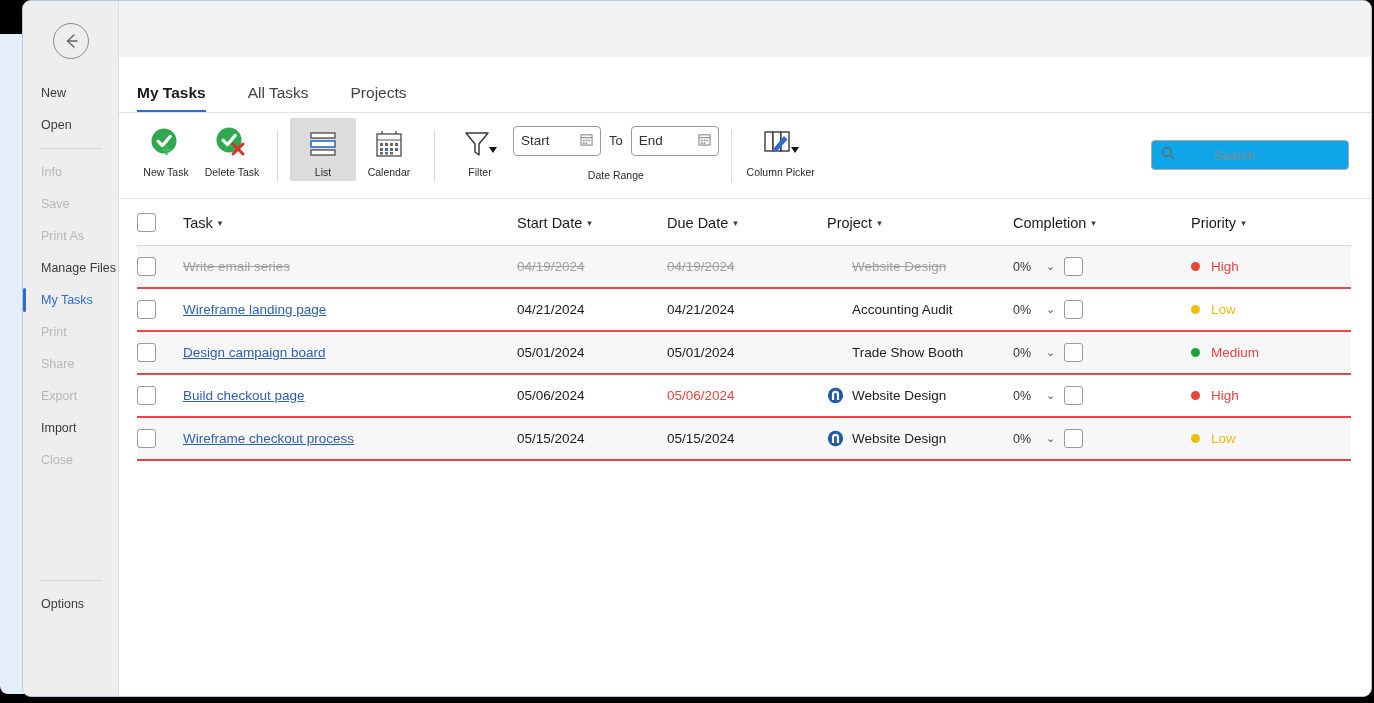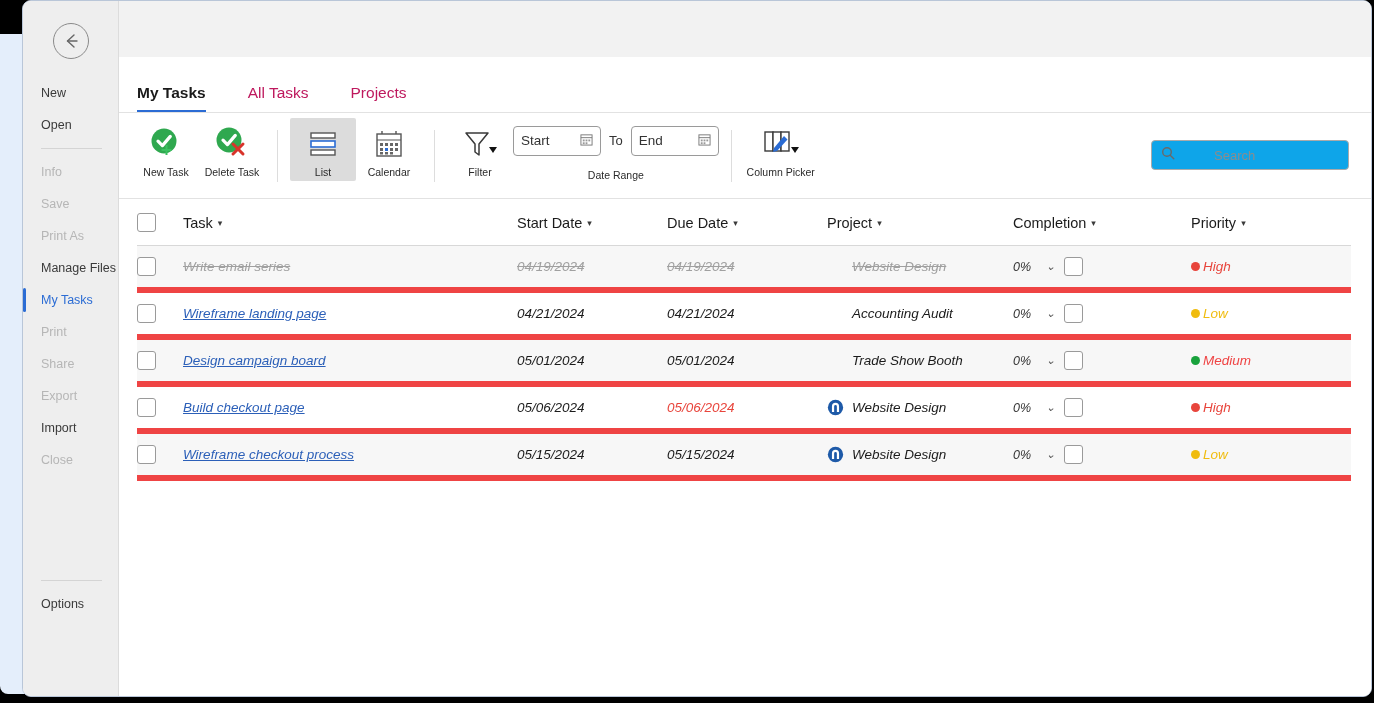--- a/index.html
+++ b/index.html
@@ -92,21 +92,21 @@
   
   .tabbar {
     height: 56px; flex: 0 0 56px;
     background: #fff;
     border-bottom: 1px solid #e2e2e2;
     display: flex; align-items: flex-end;
     padding-left: 18px;
   }
   .tab {
     font-size: 15.5px;
-    color: #be185d;
+    color: #404040;
     padding: 0 0 10px 0;
     margin-right: 42px;
     cursor: pointer;
     position: relative;
     white-space: nowrap;
   }
   .tab.active { color: #1a1a1a; font-weight: bold; }
   .tab.active::after {
     content: "";
     position: absolute;
@@ -184,22 +184,21 @@
   table.tasks { width: 100%; border-collapse: collapse; table-layout: fixed; }
   table.tasks th {
     font-size: 14.5px; font-weight: normal; color: #1b1b1b;
     text-align: left; padding: 14px 0 13px 0;
     border-bottom: 1px solid #d8d8d8;
     white-space: nowrap;
   }
   table.tasks td {
     font-size: 13.5px; color: #1b1b1b;
     padding: 11px 0; vertical-align: middle;
-    border-bottom: 6px solid #ef4444;
-    font-style: italic;
+    border-bottom: 2px solid #ef4444;
   }
   tr.alt td { background: #f7f7f7; }
   .caret { font-size: 9px; color: #3a3a3a; margin-left: 5px; vertical-align: 2px; }
 
   .cbx {
     width: 19px; height: 19px;
     border: 1px solid #9a9a9a;
     border-radius: 3px;
     background: #fff;
     display: inline-block;
@@ -212,21 +211,21 @@
   .done-plain { color: #a0a0a0; text-decoration: line-through; }
   .overdue { color: #e8453c; }
 
   .projcell { display: flex; align-items: center; gap: 8px; }
   .proj-icon { width: 17px; height: 17px; flex: 0 0 17px; }
 
   .compcell { display: flex; align-items: center; gap: 9px; }
   .pct { font-size: 12.5px; color: #333; min-width: 24px; }
   .chev { color: #555; font-size: 11px; }
 
-  .pricell { display: flex; align-items: center; gap: 3px; }
+  .pricell { display: flex; align-items: center; gap: 11px; }
   .dot { width: 9px; height: 9px; border-radius: 50%; display: inline-block; }
 
   
   col.c-chk   { width: 46px; }
   col.c-task  { width: 334px; }
   col.c-start { width: 150px; }
   col.c-due   { width: 160px; }
   col.c-proj  { width: 186px; }
   col.c-comp  { width: 178px; }
   col.c-pri   { width: auto; }

